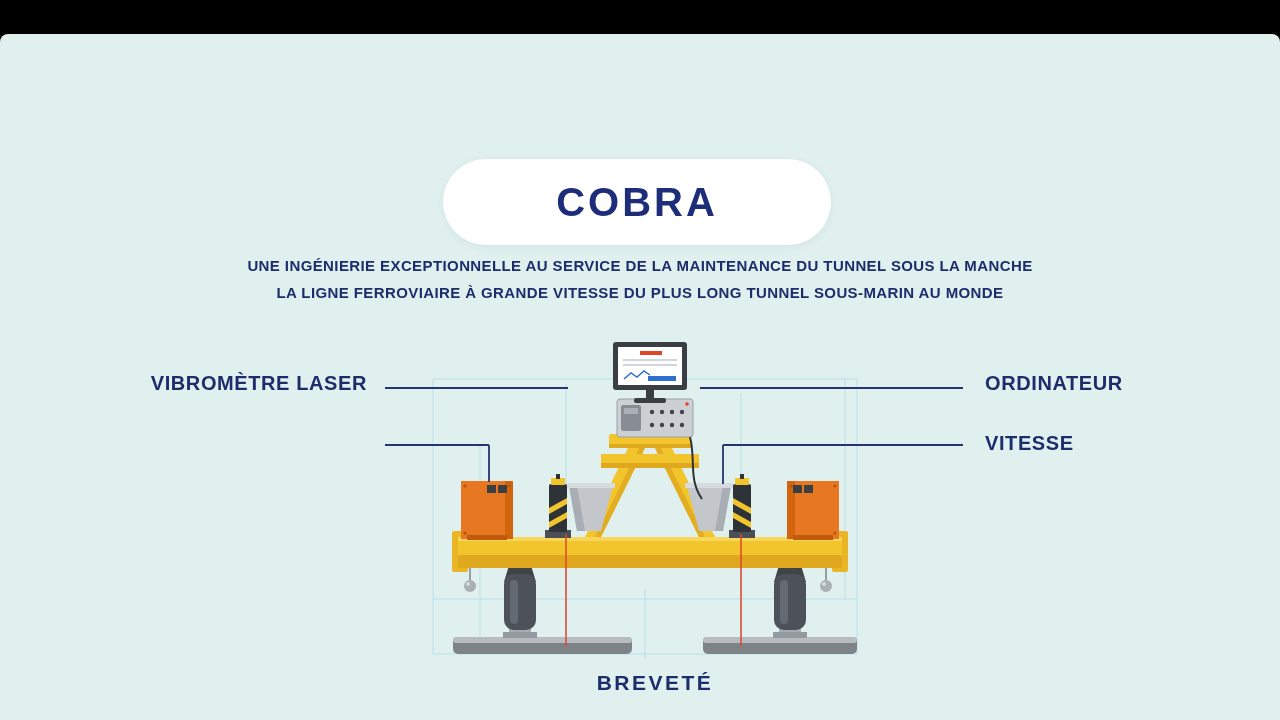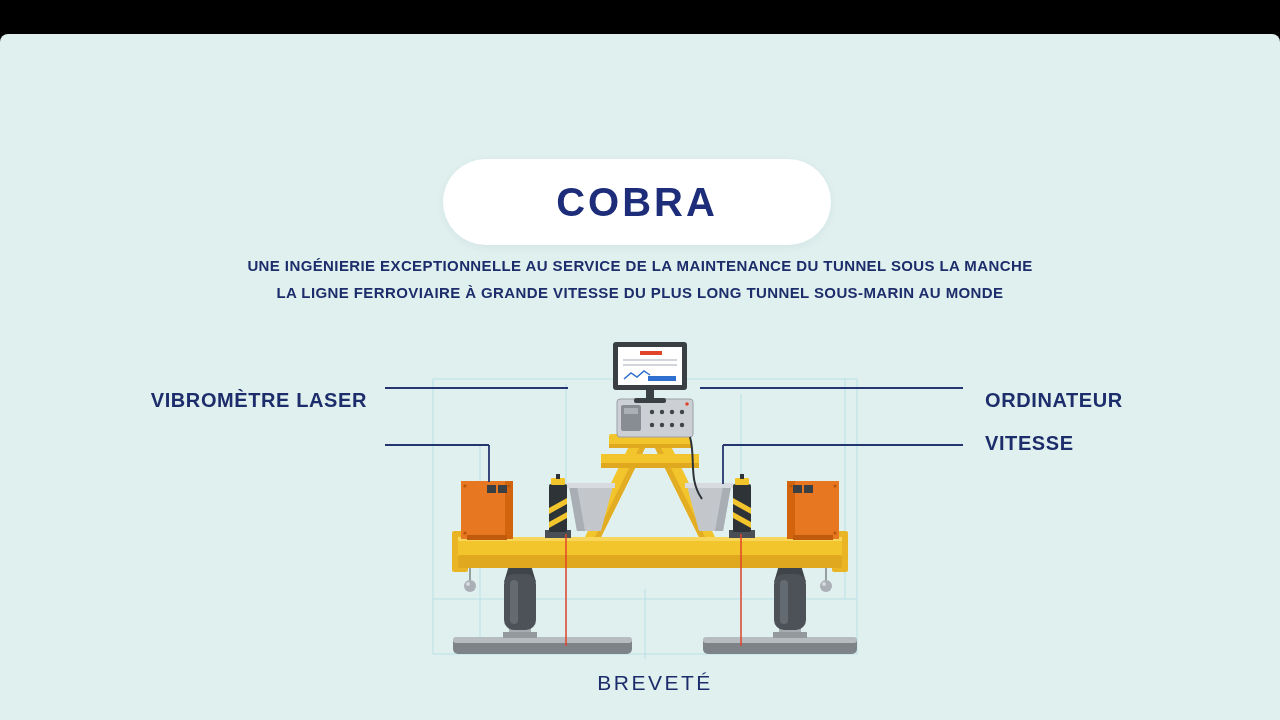--- a/index.html
+++ b/index.html
@@ -46,29 +46,29 @@
   .callout {
     position: absolute;
     color: #1d2d6b;
     font-size: 20px;
     font-weight: 600;
     letter-spacing: 0.6px;
     white-space: nowrap;
   }
   .callout.left { right: 913px; text-align: right; }
   .callout.right { left: 985px; text-align: right; }
-  .callout.row1 { top: 355px; }
+  .callout.row1 { top: 338px; }
   .callout.row2 { top: 398px; }
   .footer-label {
     position: absolute;
     left: 655px; top: 637px;
     transform: translateX(-50%);
     color: #1d2d6b;
     font-size: 21px;
-    font-weight: 400;
+    font-weight: 700;
     letter-spacing: 2.5px;
   }
   .diagram-svg {
     position: absolute;
     left: 0; top: 0;
     width: 1280px; height: 720px;
     pointer-events: none;
   }
 </style>
 </head>

